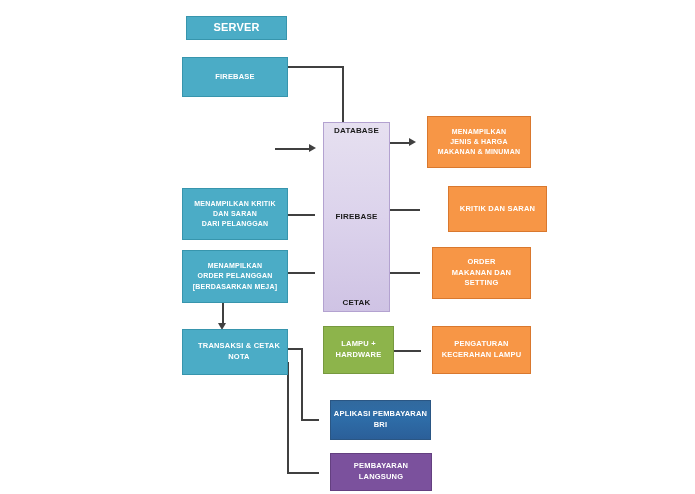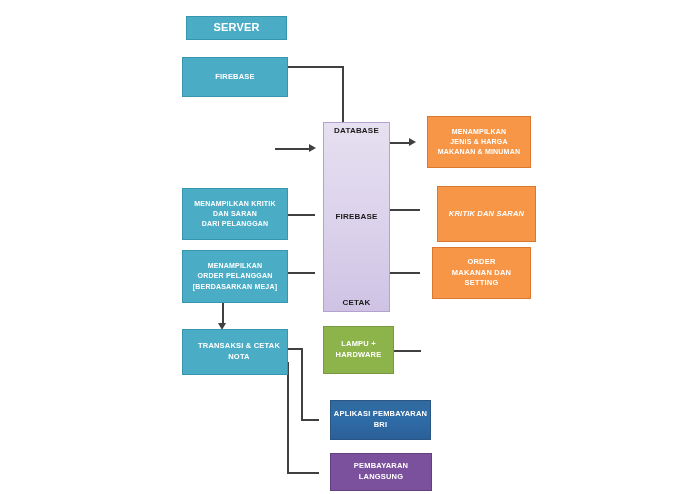--- a/index.html
+++ b/index.html
@@ -177,30 +177,34 @@
     <span class="ln">FIREBASE</span>
     <span class="ln">CETAK</span>
   </div>
 
   <div class="node orange lbl-xs" style="left:415px; top:116px; width:104px; height:52px;">
     <span class="ln">MENAMPILKAN</span>
     <span class="ln">JENIS &amp; HARGA</span>
     <span class="ln">MAKANAN &amp; MINUMAN</span>
   </div>
 
-  <div class="node orange lbl-sm" style="left:425px; top:186px; width:99px; height:56px;font-style:italic;">
+  <div class="node orange lbl-sm" style="left:436px; top:186px; width:99px; height:46px;">
     <span class="ln">KRITIK DAN SARAN</span>
   </div>
 
   <div class="node orange lbl-sm" style="left:420px; top:247px; width:99px; height:52px;">
     <span class="ln">ORDER</span>
     <span class="ln">MAKANAN DAN</span>
     <span class="ln">SETTING</span>
   </div>
 
+  <div class="node orange lbl-sm" style="left:420px; top:326px; width:99px; height:48px;">
+    <span class="ln">PENGATURAN</span>
+    <span class="ln">KECERAHAN LAMPU</span>
+  </div>
 
   <div class="node green lbl-sm" style="left:311px; top:326px; width:71px; height:48px;text-align:right;">
     <span class="ln">LAMPU +</span>
     <span class="ln">HARDWARE</span>
   </div>
 
   <div class="node blue lbl-sm" style="left:318px; top:400px; width:101px; height:40px;">
     <span class="ln">APLIKASI PEMBAYARAN</span>
     <span class="ln">BRI</span>
   </div>

